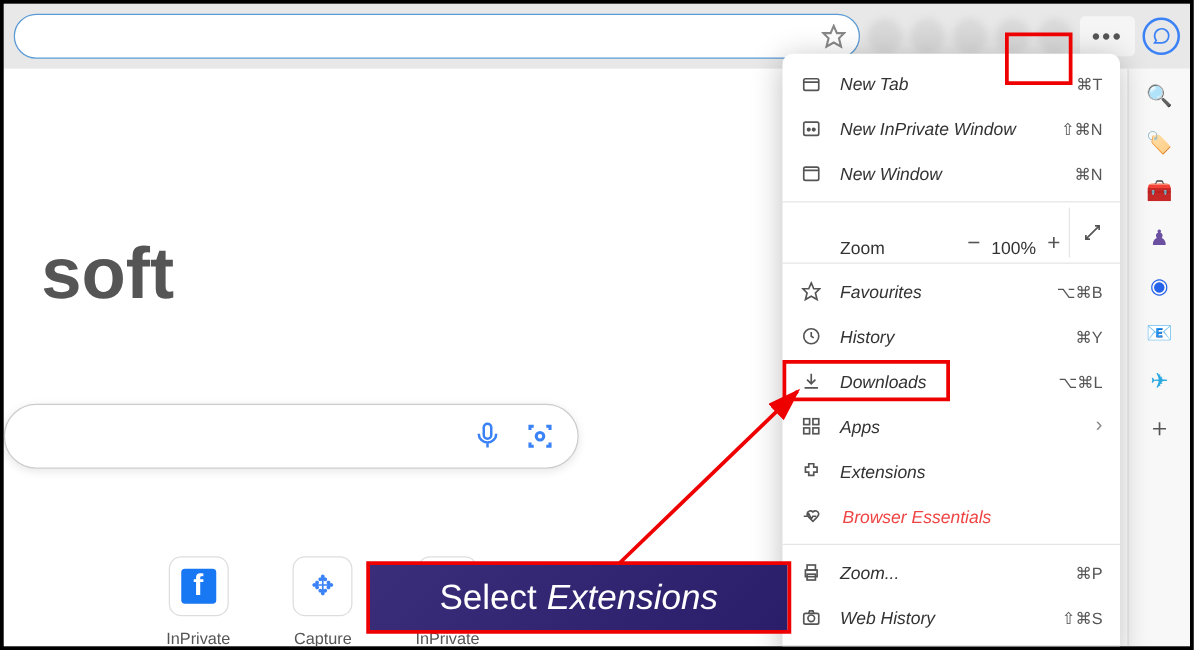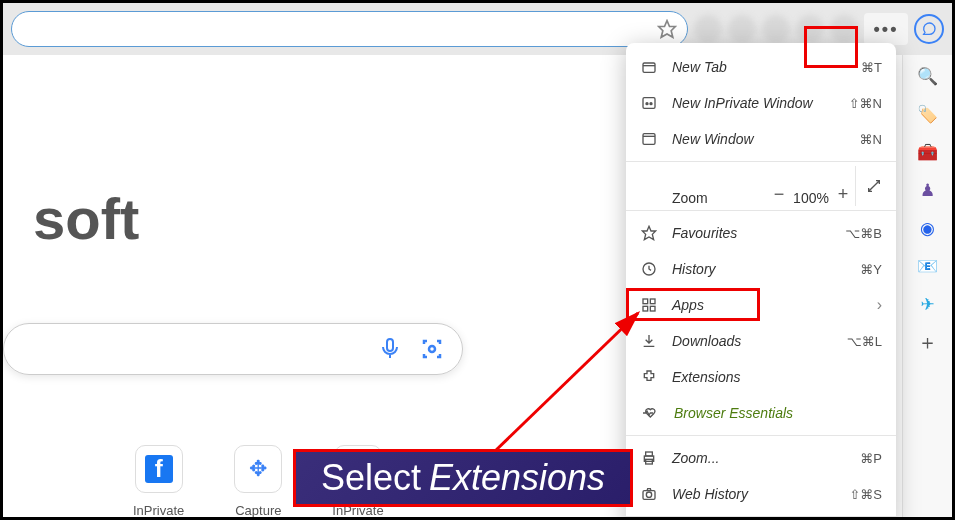--- a/index.html
+++ b/index.html
@@ -33,26 +33,26 @@
   .mi-icon { width: 18px; height: 18px; display: flex; align-items:center; justify-content:center; color: #555; flex-shrink:0;}
   .mi-label { flex: 1; font-style: italic; }
   .mi-short { color: #555; font-size: 13px; }
   .menu-sep { height: 1px; background: #e5e5e5; margin: 4px 0; }
   .zoom-row { display: flex; align-items: flex-end; height: 40px; padding: 0 14px; gap: 0; }
   .zlabel { flex:1; padding-left: 32px; }
   .zbtn { width: 24px; height: 24px; display: flex; align-items:center; justify-content:center; cursor:pointer; color:#555; font-size:18px;}
   .zval { width: 40px; text-align: center; }
   .zfull { border-left: 1px solid #e5e5e5; padding-left: 10px; height: 100%; display:flex; align-items:center;}
   .chev { color: #888; font-size: 16px; }
-  .dim { color: #4d7c0f; gap: 16px; }
+  .dim { color: #ef4444; gap: 16px; }
   
   .hl-more { position: absolute; top: 23px; right: 94px; width: 54px; height: 42px; border: 3px solid #e00; z-index: 30; pointer-events:none;}
   .hl-ext { position: absolute; top: 285px; right: 192px; width: 134px; height: 33px; border: 3px solid #e00; z-index: 30; pointer-events:none;}
   
-  .banner { position: absolute; bottom: 10px; left: 290px; width: 340px; height: 58px; background: linear-gradient(135deg, #3a2e7a, #2a1e6a); color: #fff; display: flex; align-items: center; justify-content: center; font-size: 36px; border: 3px solid #e00; z-index: 40; }
+  .banner { position: absolute; bottom: 10px; left: 290px; width: 340px; height: 58px; background: linear-gradient(135deg, #3a2e7a, #2a1e6a); color: #fff; display: flex; align-items: center; justify-content: center; font-size: 28px; border: 3px solid #e00; z-index: 40; }
   .banner em { font-style: italic; margin-left: 8px; }
   
   .arrow-svg { position: absolute; z-index: 35; pointer-events: none; }
 </style>
 </head>
 <body>
 
 <div class="toolbar">
   <div class="addrbar">
     <svg class="star" viewBox="0 0 24 24" fill="none" stroke="currentColor" stroke-width="2">
@@ -179,37 +179,37 @@
           <circle cx="12" cy="12" r="9"></circle>
           <path d="M12 7v5l3 2"></path>
         </svg>
       </span>
     <span class="mi-label">History</span>
     <span class="mi-short">⌘Y</span>
   </div>
   <div class="menu-item">
     <span class="mi-icon">
         <svg width="16" height="16" viewBox="0 0 24 24" fill="none" stroke="currentColor" stroke-width="2">
+          <path d="M12 3v12m-5-5 5 5 5-5M4 20h16"></path>
+        </svg>
+      </span>
+    <span class="mi-label">Downloads</span>
+    <span class="mi-short">⌥⌘L</span>
+  </div>
+  <div class="menu-item">
+    <span class="mi-icon">
+        <svg width="16" height="16" viewBox="0 0 24 24" fill="none" stroke="currentColor" stroke-width="2">
           <rect x="3" y="3" width="7" height="7"></rect>
           <rect x="14" y="3" width="7" height="7"></rect>
           <rect x="3" y="14" width="7" height="7"></rect>
           <rect x="14" y="14" width="7" height="7"></rect>
         </svg>
       </span>
     <span class="mi-label">Apps</span>
     <span class="chev">›</span>
-  </div>
-  <div class="menu-item">
-    <span class="mi-icon">
-        <svg width="16" height="16" viewBox="0 0 24 24" fill="none" stroke="currentColor" stroke-width="2">
-          <path d="M12 3v12m-5-5 5 5 5-5M4 20h16"></path>
-        </svg>
-      </span>
-    <span class="mi-label">Downloads</span>
-    <span class="mi-short">⌥⌘L</span>
   </div>
   <div class="menu-item">
     <span class="mi-icon">
         <svg width="16" height="16" viewBox="0 0 24 24" fill="none" stroke="currentColor" stroke-width="2">
           <path d="M9 3h6v4h4v6h-4v4H9v-4H5V7h4z"></path>
         </svg>
       </span>
     <span class="mi-label">Extensions</span>
   </div>
   <div class="menu-item dim">

